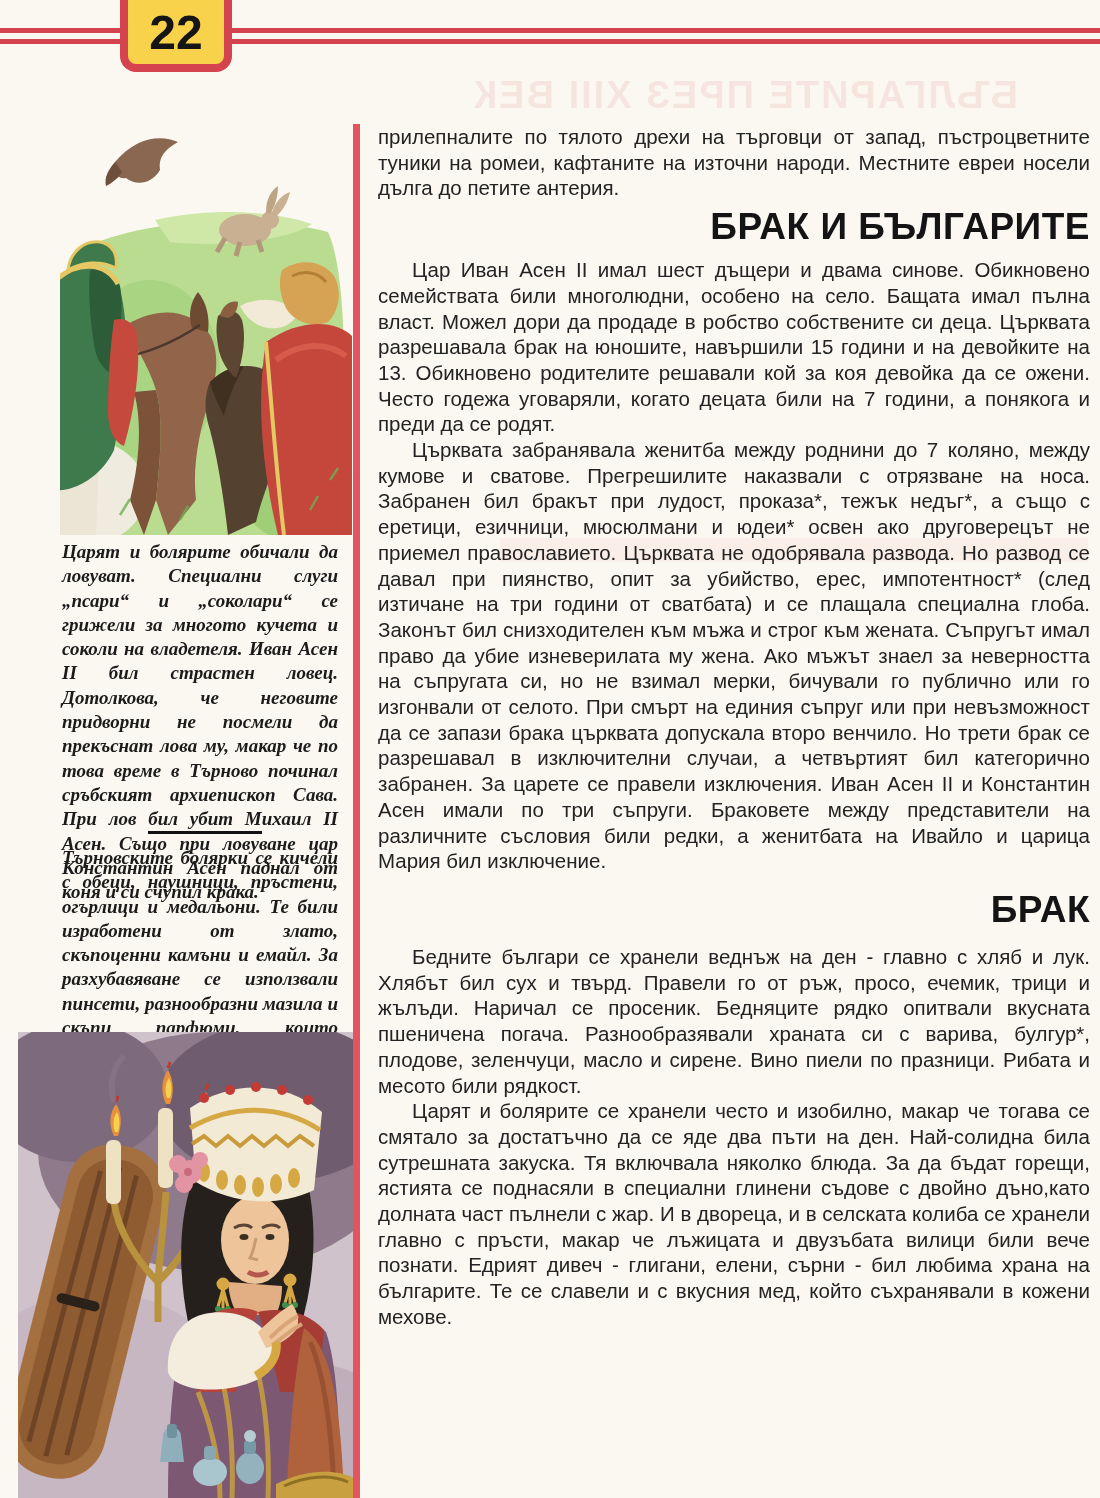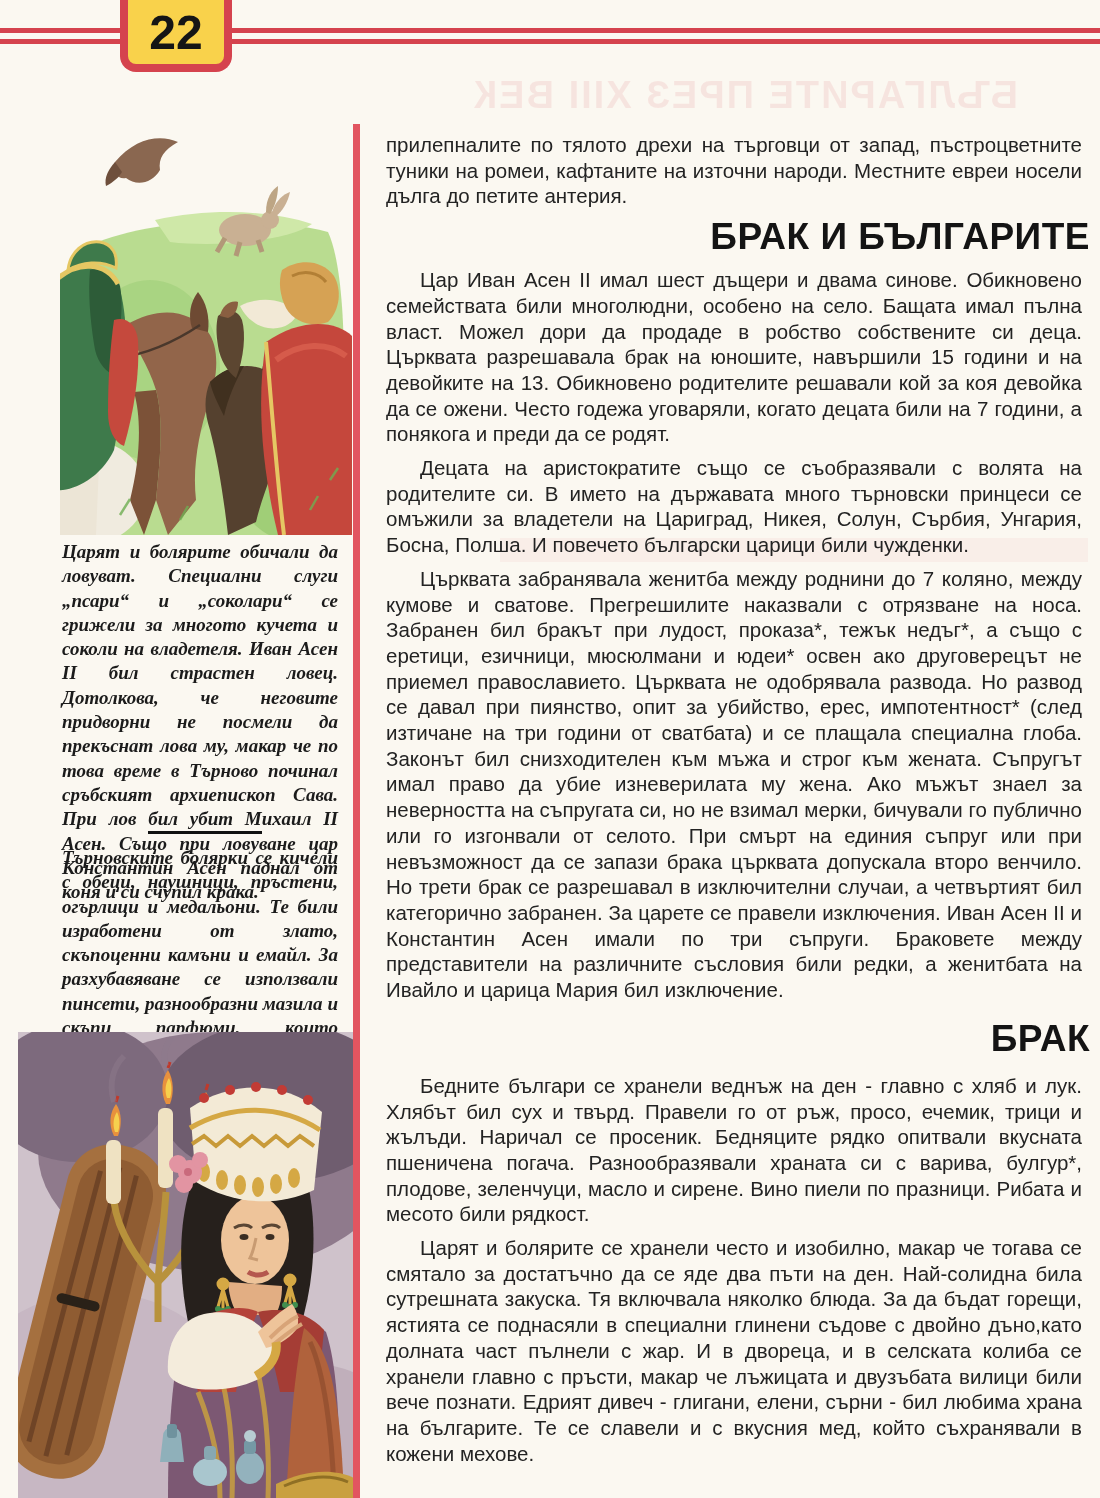--- a/index.html
+++ b/index.html
@@ -30,21 +30,21 @@
     color:var(--accent-red,#d5434e);opacity:0.10;transform:scaleX(-1);
     white-space:nowrap;pointer-events:none;
   }
   .ghost-band{position:absolute;left:500px;top:538px;width:588px;height:24px;
     background:var(--accent-red,#d5434e);opacity:0.05;pointer-events:none;}
   
   .article{
     position:absolute;left:378px;top:124px;width:712px;
     color:#232323;font-size:20.5px;line-height:25.7px;text-align:justify;
   }
-  .article p{margin:8px;text-indent:34px;}
+  .article p{margin:0;text-indent:34px;}
   .article p.intro{text-indent:0;}
   h2.section{
     margin:6px 0 10px;font-size:37px;line-height:40px;text-align:right;
     font-weight:bold;color:#141414;letter-spacing:0.5px;
   }
   h2.section.food{margin-top:16px;margin-bottom:14px;}
   
   .caption{
     position:absolute;left:62px;width:276px;
     font-family:"Liberation Serif",serif;font-style:italic;font-weight:bold;
@@ -226,21 +226,20 @@
       <path d="M266,454 C288,444 312,442 330,450" stroke="#8f6f24" stroke-width="3" fill="none"></path>
       <path d="M96,70 C90,50 96,34 106,24 M148,34 C144,22 148,12 154,6" stroke="#8d7a8c" stroke-width="6" fill="none" opacity="0.5"></path>
     </svg>
   </div>
 
   <div class="article">
     <p class="intro">прилепналите по тялото дрехи на търговци от запад, пъстроцветните туники на ромеи, кафтаните на източни народи. Местните евреи носели дълга до петите антерия.</p>
 
     <h2 class="section">БРАК И БЪЛГАРИТЕ</h2>
     <p>Цар Иван Асен II имал шест дъщери и двама синове. Обикновено семействата били многолюдни, особено на село. Бащата имал пълна власт. Можел дори да продаде в робство собствените си деца. Църквата разрешавала брак на юношите, навършили 15 години и на девойките на 13. Обикновено родителите решавали кой за коя девойка да се ожени. Често годежа уговаряли, когато децата били на 7 години, а понякога и преди да се родят.</p>
-    <p>Децата на аристократите също се съобразявали с волята на родителите си. В името на държавата много търновски принцеси се омъжили за владетели на Цариград, Никея, Солун, Сърбия, Унгария, Босна, Полша. И повечето български царици били чужденки.</p>
     <p>Църквата забранявала женитба между роднини до 7 коляно, между кумове и сватове. Прегрешилите наказвали с отрязване на носа. Забранен бил бракът при лудост, проказа*, тежък недъг*, а също с еретици, езичници, мюсюлмани и юдеи* освен ако друговерецът не приемел православието. Църквата не одобрявала развода. Но развод се давал при пиянство, опит за убийство, ерес, импотентност* (след изтичане на три години от сватбата) и се плащала специална глоба. Законът бил снизходителен към мъжа и строг към жената. Съпругът имал право да убие изневерилата му жена. Ако мъжът знаел за неверността на съпругата си, но не взимал мерки, бичували го публично или го изгонвали от селото. При смърт на единия съпруг или при невъзможност да се запази брака църквата допускала второ венчило. Но трети брак се разрешавал в изключителни случаи, а четвъртият бил категорично забранен. За царете се правели изключения. Иван Асен II и Константин Асен имали по три съпруги. Браковете между представители на различните съсловия били редки, а женитбата на Ивайло и царица Мария бил изключение.</p>
 
     <h2 class="section food">БРАК</h2>
     <p>Бедните българи се хранели веднъж на ден - главно с хляб и лук. Хлябът бил сух и твърд. Правели го от ръж, просо, ечемик, трици и жълъди. Наричал се просеник. Бедняците рядко опитвали вкусната пшеничена погача. Разнообразявали храната си с варива, булгур*, плодове, зеленчуци, масло и сирене. Вино пиели по празници. Рибата и месото били рядкост.</p>
     <p>Царят и болярите се хранели често и изобилно, макар че тогава се смятало за достатъчно да се яде два пъти на ден. Най-солидна била сутрешната закуска. Тя включвала няколко блюда. За да бъдат горещи, ястията се поднасяли в специални глинени съдове с двойно дъно,като долната част пълнели с жар. И в двореца, и в селската колиба се хранели главно с пръсти, макар че лъжицата и двузъбата вилици били вече познати. Едрият дивеч - глигани, елени, сърни - бил любима храна на българите. Те се славели и с вкусния мед, който съхранявали в кожени мехове.</p>
   </div>
 
 </div>
 
 </body></html>

